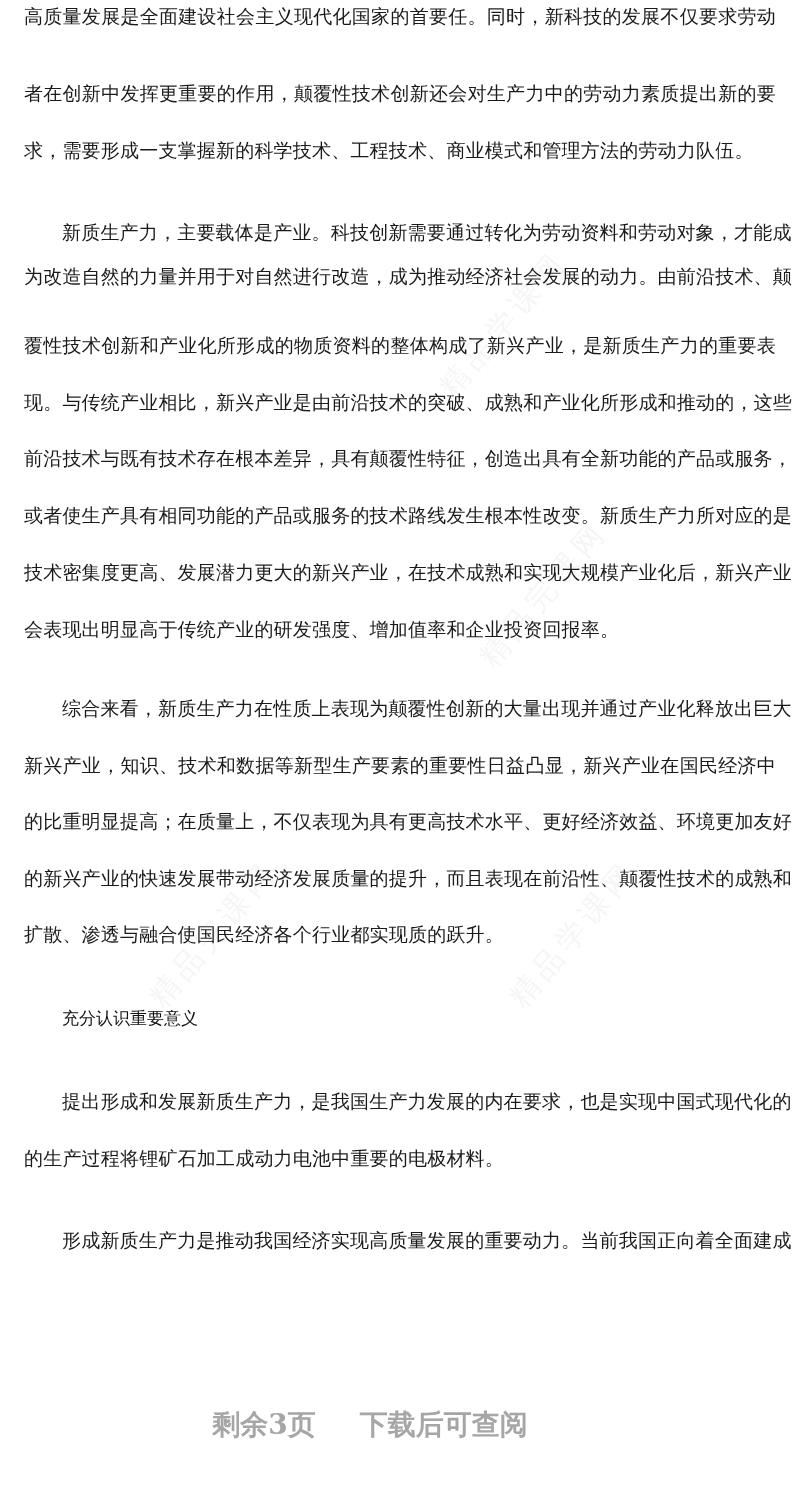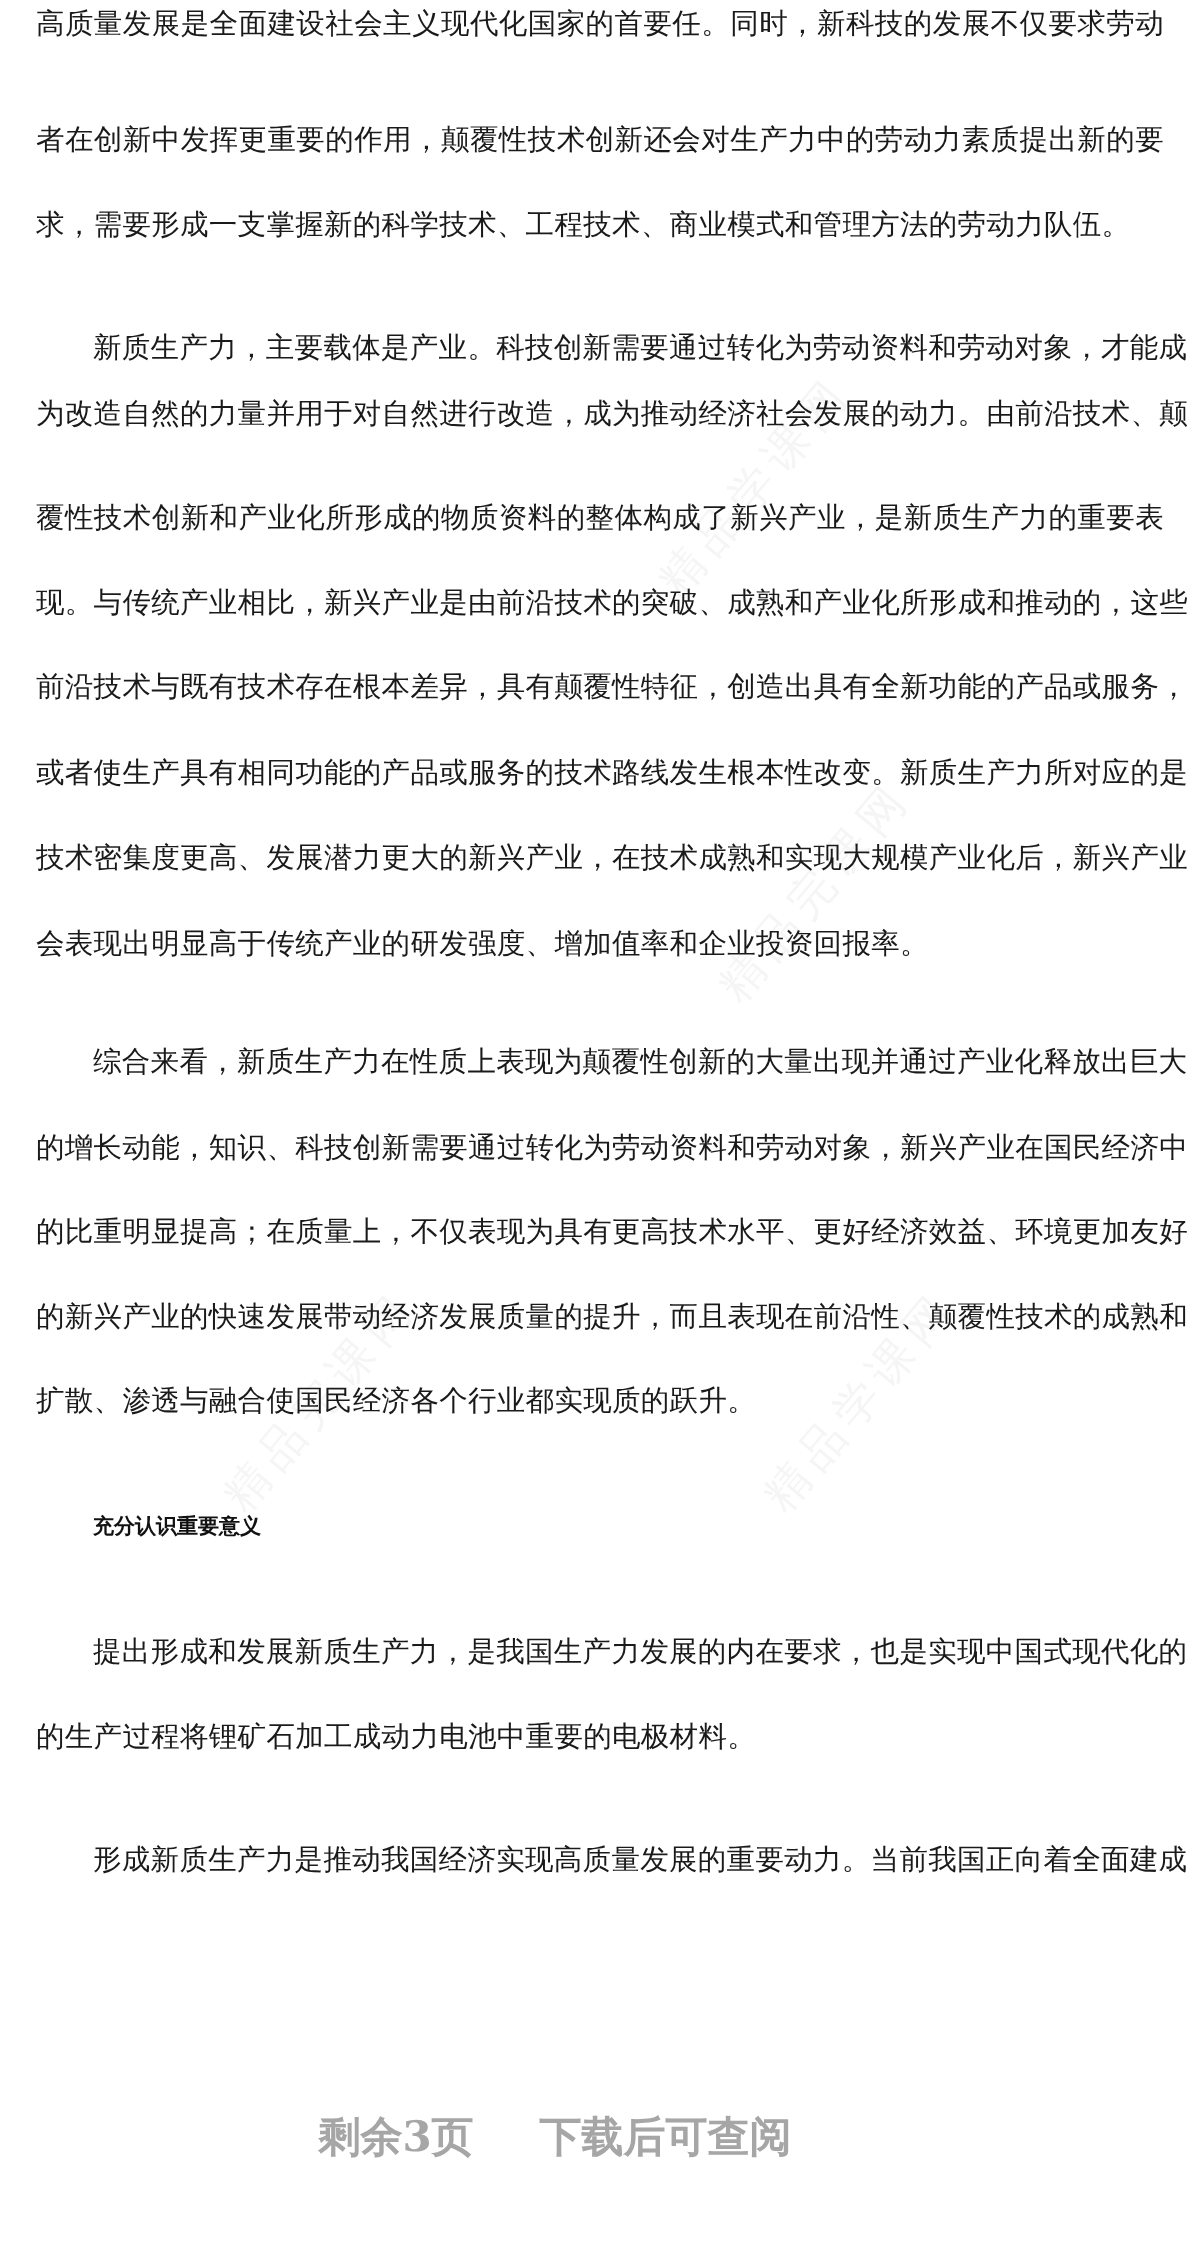--- a/index.html
+++ b/index.html
@@ -33,22 +33,22 @@
       overflow: visible;
       letter-spacing: 0.2px;
       text-align: justify;
       text-align-last: justify;
     }
     .line.indent { left: 62px; width: 714px; }
     .line.last { text-align-last: left; }
     .heading {
       position: absolute;
       left: 62px;
-      font-size: 14px;
-      font-weight: bold;
+      font-size: 17px;
+      font-weight: normal;
       line-height: 24px;
       color: #111111;
     }
     .watermark {
       position: absolute;
       font-size: 30px;
       color: rgba(180,180,180,0.13);
       transform: rotate(-50deg);
       transform-origin: left top;
       white-space: nowrap;
@@ -87,21 +87,21 @@
   <div class="line indent" style="top:220px;">新质生产力，主要载体是产业。科技创新需要通过转化为劳动资料和劳动对象，才能成</div>
   <div class="line" style="top:264px;">为改造自然的力量并用于对自然进行改造，成为推动经济社会发展的动力。由前沿技术、颠</div>
   <div class="line" style="top:333px;">覆性技术创新和产业化所形成的物质资料的整体构成了新兴产业，是新质生产力的重要表</div>
   <div class="line" style="top:390px;">现。与传统产业相比，新兴产业是由前沿技术的突破、成熟和产业化所形成和推动的，这些</div>
   <div class="line" style="top:446px;">前沿技术与既有技术存在根本差异，具有颠覆性特征，创造出具有全新功能的产品或服务，</div>
   <div class="line" style="top:503px;">或者使生产具有相同功能的产品或服务的技术路线发生根本性改变。新质生产力所对应的是</div>
   <div class="line" style="top:560px;">技术密集度更高、发展潜力更大的新兴产业，在技术成熟和实现大规模产业化后，新兴产业</div>
   <div class="line last" style="top:617px;">会表现出明显高于传统产业的研发强度、增加值率和企业投资回报率。</div>
 
   <div class="line indent" style="top:696px;">综合来看，新质生产力在性质上表现为颠覆性创新的大量出现并通过产业化释放出巨大</div>
-  <div class="line" style="top:753px;">的增长动能，知识、科技创新需要通过转化为劳动资料和劳动对象，新兴产业在国民经济中</div>
+  <div class="line" style="top:753px;">新兴产业，知识、技术和数据等新型生产要素的重要性日益凸显，新兴产业在国民经济中</div>
   <div class="line" style="top:809px;">的比重明显提高；在质量上，不仅表现为具有更高技术水平、更好经济效益、环境更加友好</div>
   <div class="line" style="top:866px;">的新兴产业的快速发展带动经济发展质量的提升，而且表现在前沿性、颠覆性技术的成熟和</div>
   <div class="line last" style="top:922px;">扩散、渗透与融合使国民经济各个行业都实现质的跃升。</div>
 
   <div class="heading" style="top:1006px;">充分认识重要意义</div>
 
   <div class="line indent" style="top:1089px;">提出形成和发展新质生产力，是我国生产力发展的内在要求，也是实现中国式现代化的</div>
   <div class="line last" style="top:1146px;">的生产过程将锂矿石加工成动力电池中重要的电极材料。</div>
 
   <div class="line indent" style="top:1228px;">形成新质生产力是推动我国经济实现高质量发展的重要动力。当前我国正向着全面建成</div>

